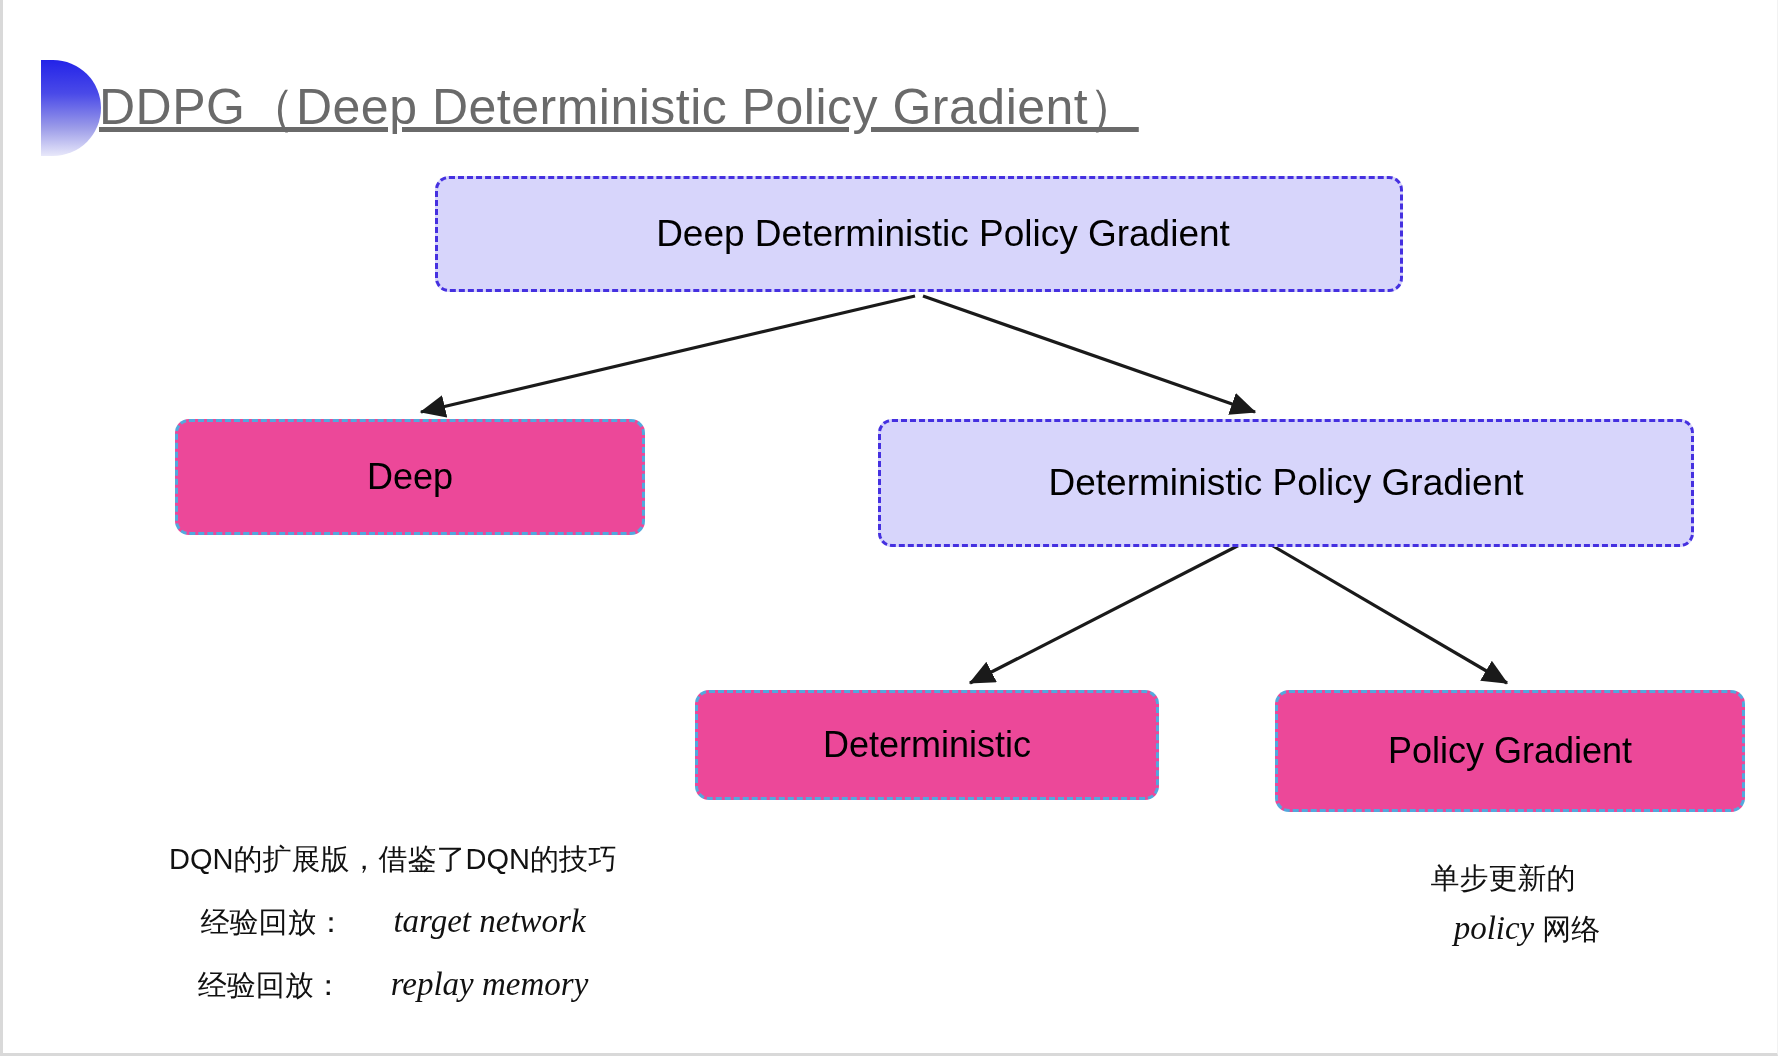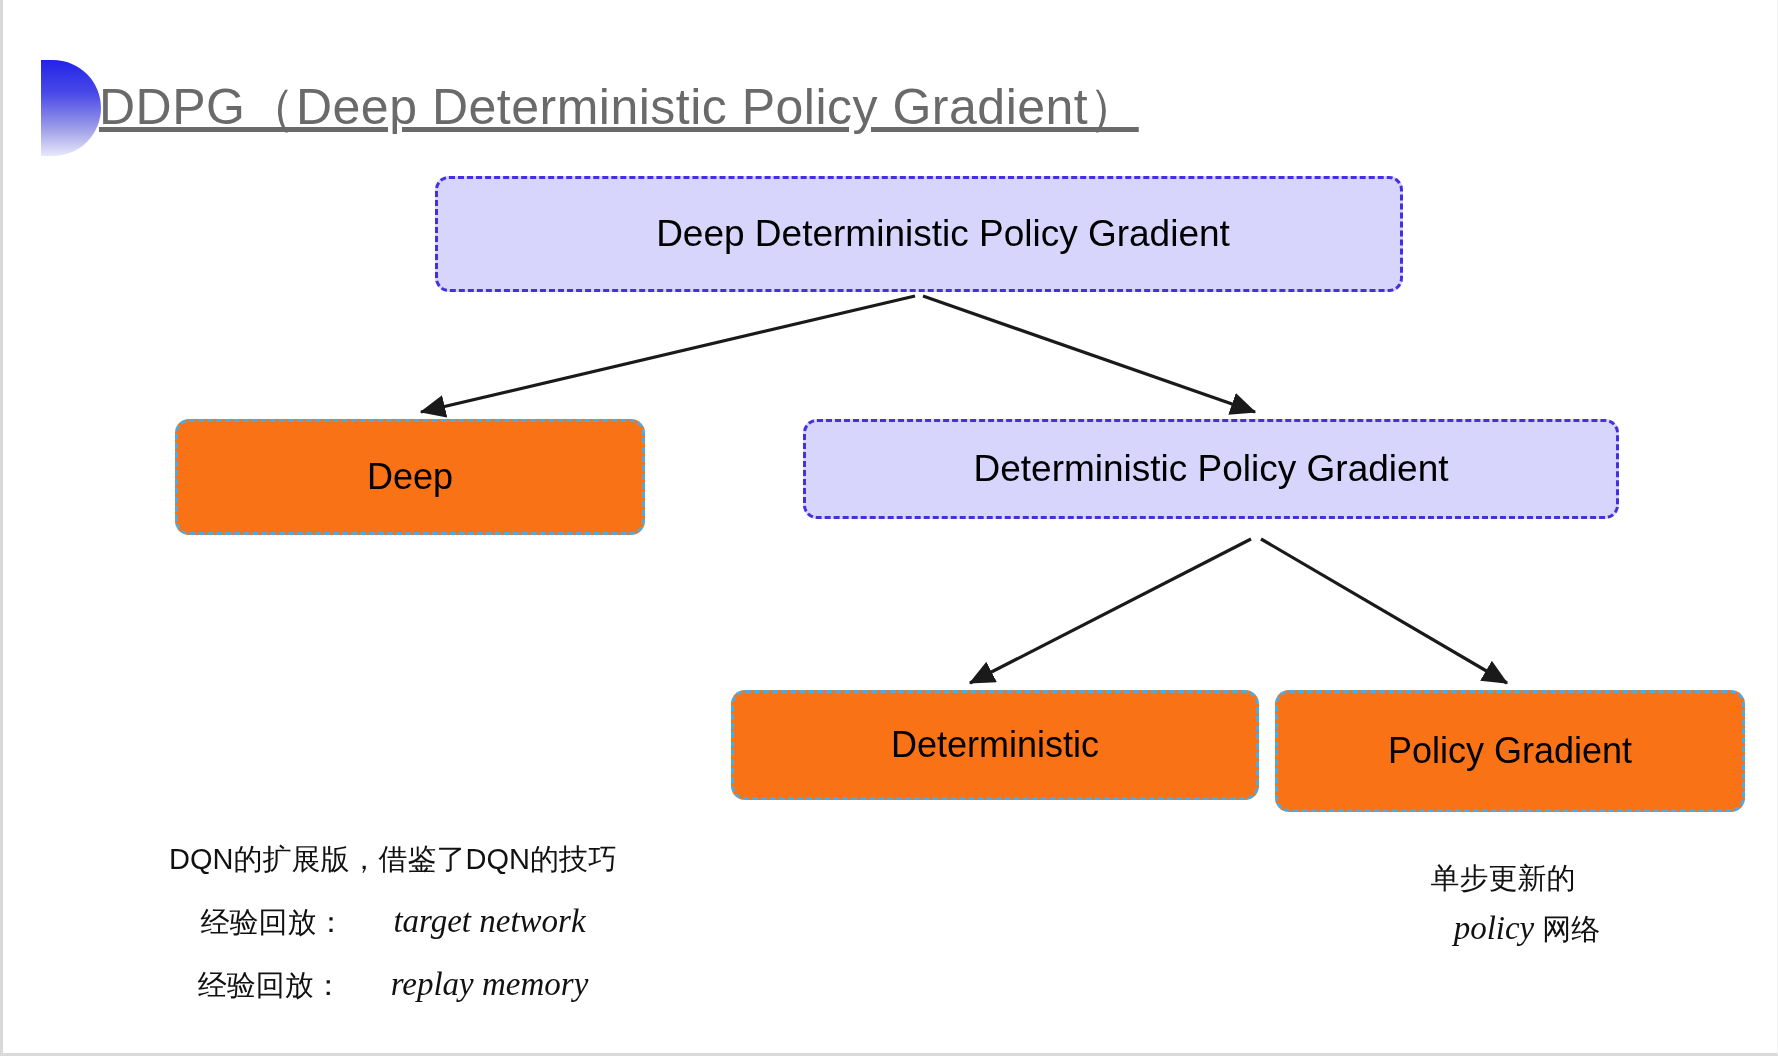--- a/index.html
+++ b/index.html
@@ -65,33 +65,33 @@
     border-radius: 14px;
     text-align: center;
     color: #000000;
     white-space: nowrap;
   }
   .node-purple {
     background: #d7d5fb;
     border: 3px dashed #4530e0;
   }
   .node-blue {
-    background: #f97316;
+    background: #ec4899;
     border: 3px dashed #52a9dd;
   }
   .node-label {
     font-size: 36px;
     line-height: 40px;
     font-weight: 400;
   }
 
   #node-root   { left: 432px; top: 176px; width: 968px; height: 116px; padding-left: 48px; }
   #node-deep   { left: 172px; top: 419px; width: 470px; height: 116px; }
-  #node-dpg    { left: 800px; top: 419px; width: 816px; height: 100px; }
-  #node-det    { left: 728px; top: 690px; width: 528px; height: 110px; text-align: right; }
+  #node-dpg    { left: 875px; top: 419px; width: 816px; height: 128px; }
+  #node-det    { left: 692px; top: 690px; width: 464px; height: 110px; text-align: right; }
   #node-pg     { left: 1272px; top: 690px; width: 470px; height: 122px; }
 
   #node-root .node-label,
   #node-dpg  .node-label { font-size: 37px; }
 
   
   .caption {
     position: absolute;
     color: #111111;
     font-size: 29px;

